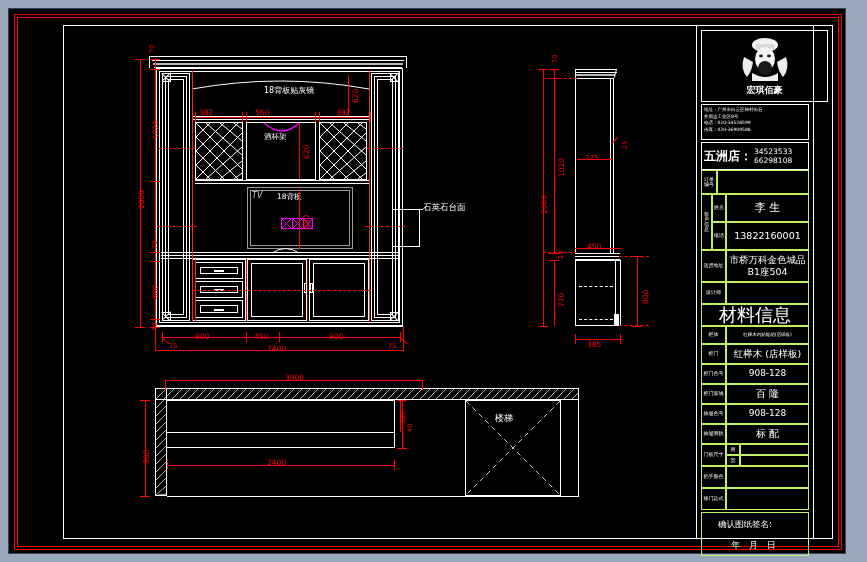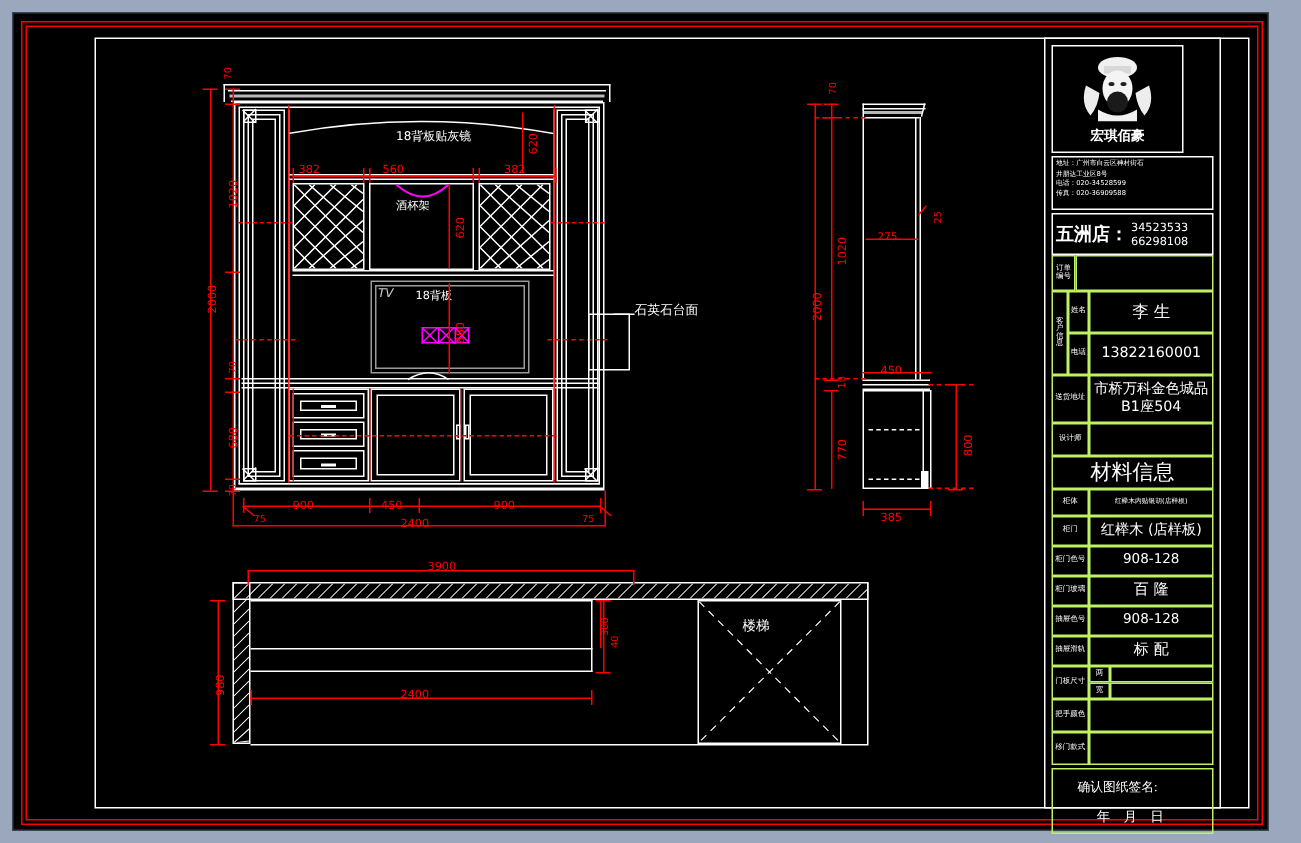--- a/index.html
+++ b/index.html
@@ -76,21 +76,21 @@
     display: flex; align-items: center; justify-content: center;
     text-align: center;
     overflow: hidden;
     line-height: 1.05;
   }
   .tb-label { font-size: 5px; }
   .tb-val  { font-size: 9px; }
 
   #logoBox {
     position: absolute; left: 4px; top: 4px;
-    width: 88px; height: 72px;
+    width: 127px; height: 72px;
     border: 1px solid #ffffff;
     overflow: hidden;
   }
   .logo-face {
     position: absolute; left: 50%; top: 4px;
     transform: translateX(-50%);
     width: 54px; height: 46px;
   }
   .logo-text {
     position: absolute; left: 0; right: 0; bottom: 4px;
@@ -475,21 +475,21 @@
       <div class="tb-cell tb-val" style="left:29px;top:168px;width:83px;height:28px;font-size:11px;">李  生</div>
       <div class="tb-cell tb-label" style="left:15px;top:196px;width:14px;height:28px;">电话</div>
       <div class="tb-cell tb-val" style="left:29px;top:196px;width:83px;height:28px;font-size:9.5px;">13822160001</div>
 
       <div class="tb-cell tb-label" style="left:4px;top:224px;width:25px;height:32px;">送货地址</div>
       <div class="tb-cell tb-val" style="left:29px;top:224px;width:83px;height:32px;font-size:9.5px;line-height:1.25;padding:0 1px;">市桥万科金色城品B1座504</div>
 
       <div class="tb-cell tb-label" style="left:4px;top:256px;width:25px;height:22px;">设计师</div>
       <div class="tb-cell tb-val" style="left:29px;top:256px;width:83px;height:22px;"></div>
 
-      <div class="tb-cell" style="left:4px;top:278px;width:108px;height:22px;font-size:14px;">材料信息</div>
+      <div class="tb-cell" style="left:4px;top:278px;width:108px;height:22px;font-size:18px;">材料信息</div>
 
       <div class="tb-cell tb-label" style="left:4px;top:300px;width:25px;height:18px;">柜体</div>
       <div class="tb-cell" style="left:29px;top:300px;width:83px;height:18px;font-size:4.5px;">红榉木内贴银胡(店样板)</div>
 
       <div class="tb-cell tb-label" style="left:4px;top:318px;width:25px;height:20px;">柜门</div>
       <div class="tb-cell" style="left:29px;top:318px;width:83px;height:20px;font-size:9.5px;">红榉木 (店样板)</div>
 
       <div class="tb-cell tb-label" style="left:4px;top:338px;width:25px;height:20px;">柜门色号</div>
       <div class="tb-cell" style="left:29px;top:338px;width:83px;height:20px;font-size:9px;">908-128</div>
 
@@ -507,21 +507,21 @@
       <div class="tb-cell" style="left:43px;top:418px;width:69px;height:11px;"></div>
       <div class="tb-cell tb-label" style="left:29px;top:429px;width:14px;height:11px;">宽</div>
       <div class="tb-cell" style="left:43px;top:429px;width:69px;height:11px;"></div>
 
       <div class="tb-cell tb-label" style="left:4px;top:440px;width:25px;height:22px;">把手颜色</div>
       <div class="tb-cell" style="left:29px;top:440px;width:83px;height:22px;"></div>
 
       <div class="tb-cell tb-label" style="left:4px;top:462px;width:25px;height:22px;">移门款式</div>
       <div class="tb-cell" style="left:29px;top:462px;width:83px;height:22px;"></div>
 
-      <div class="tb-cell" style="left:4px;top:486px;width:88px;height:24px;border:none;font-family:Liberation Serif, serif;">
+      <div class="tb-cell" style="left:4px;top:486px;width:88px;height:24px;border:none;">
         <span style="font-size:8.5px;">确认图纸签名:</span>
       </div>
       <div class="tb-cell" style="left:4px;top:486px;width:108px;height:44px;"></div>
       <div class="tb-cell" style="left:4px;top:512px;width:108px;height:16px;border:none;font-size:9px;letter-spacing:3px;">年      月      日</div>
     </div>
 
   </div>
 </div>
 
 </body></html>

